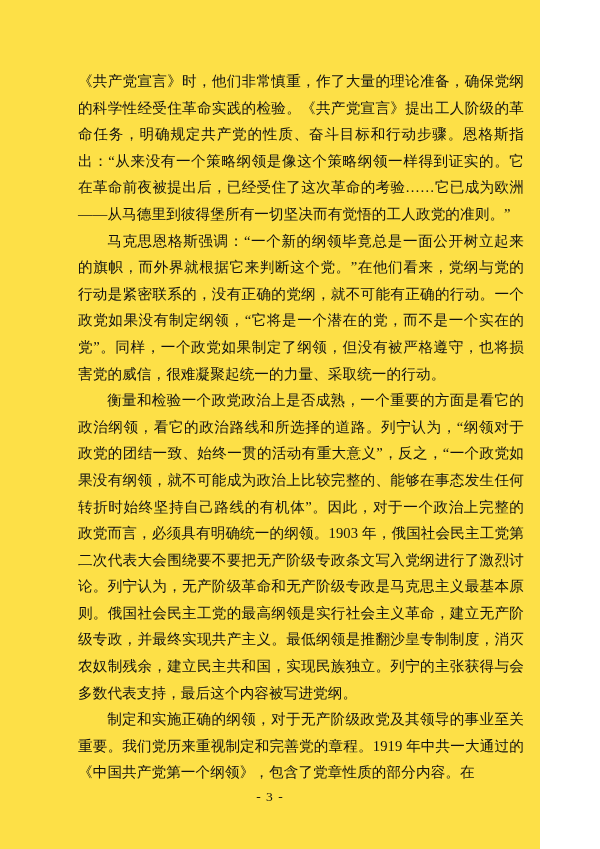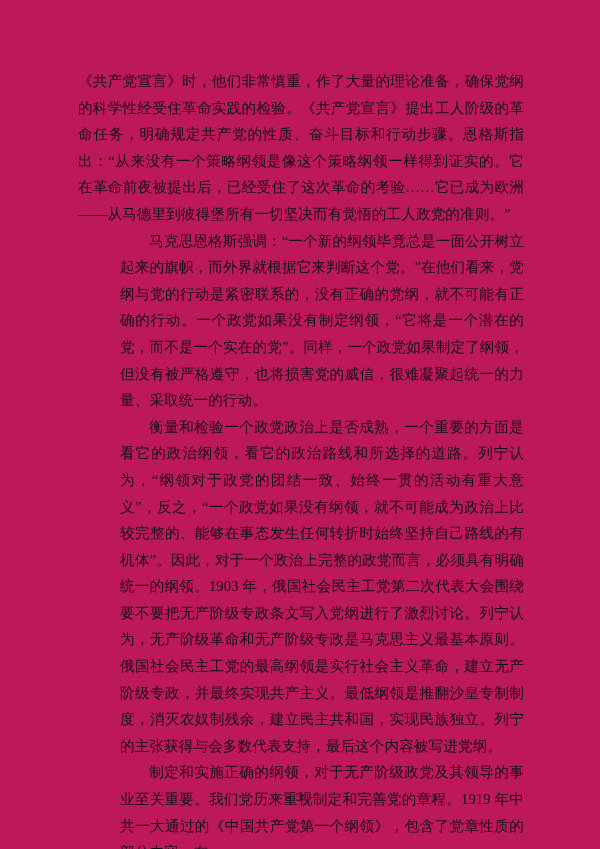--- a/index.html
+++ b/index.html
@@ -8,45 +8,44 @@
   }
   body {
     width: 600px;
     height: 849px;
     background: #ffffff;
     font-family: "Liberation Serif", "DejaVu Serif", serif;
     color: #000000;
   }
   .page {
     position: relative;
-    width: 600px;
+    width: 540px;
     height: 849px;
     box-sizing: border-box;
-    background: #be185d;
+    background: #fde047;
     overflow: hidden;
   }
   .page-body {
     position: absolute;
     left: 78px;
     top: 68px;
     width: 446px;
   }
   .para {
     margin: 0 0 0 0;
     font-size: 14.6px;
     line-height: 26.6px;
     text-align: justify;
     text-justify: inter-ideograph;
     letter-spacing: 0.1px;
     word-break: break-all;
     color: #111111;
   }
   .para + .para {
     margin-top: 0px;
-    margin-left: 42px;
   }
   .indent {
     text-indent: 2em;
   }
   .page-number {
     position: absolute;
     left: 0;
     right: 0;
     top: 789px;
     text-align: center;

